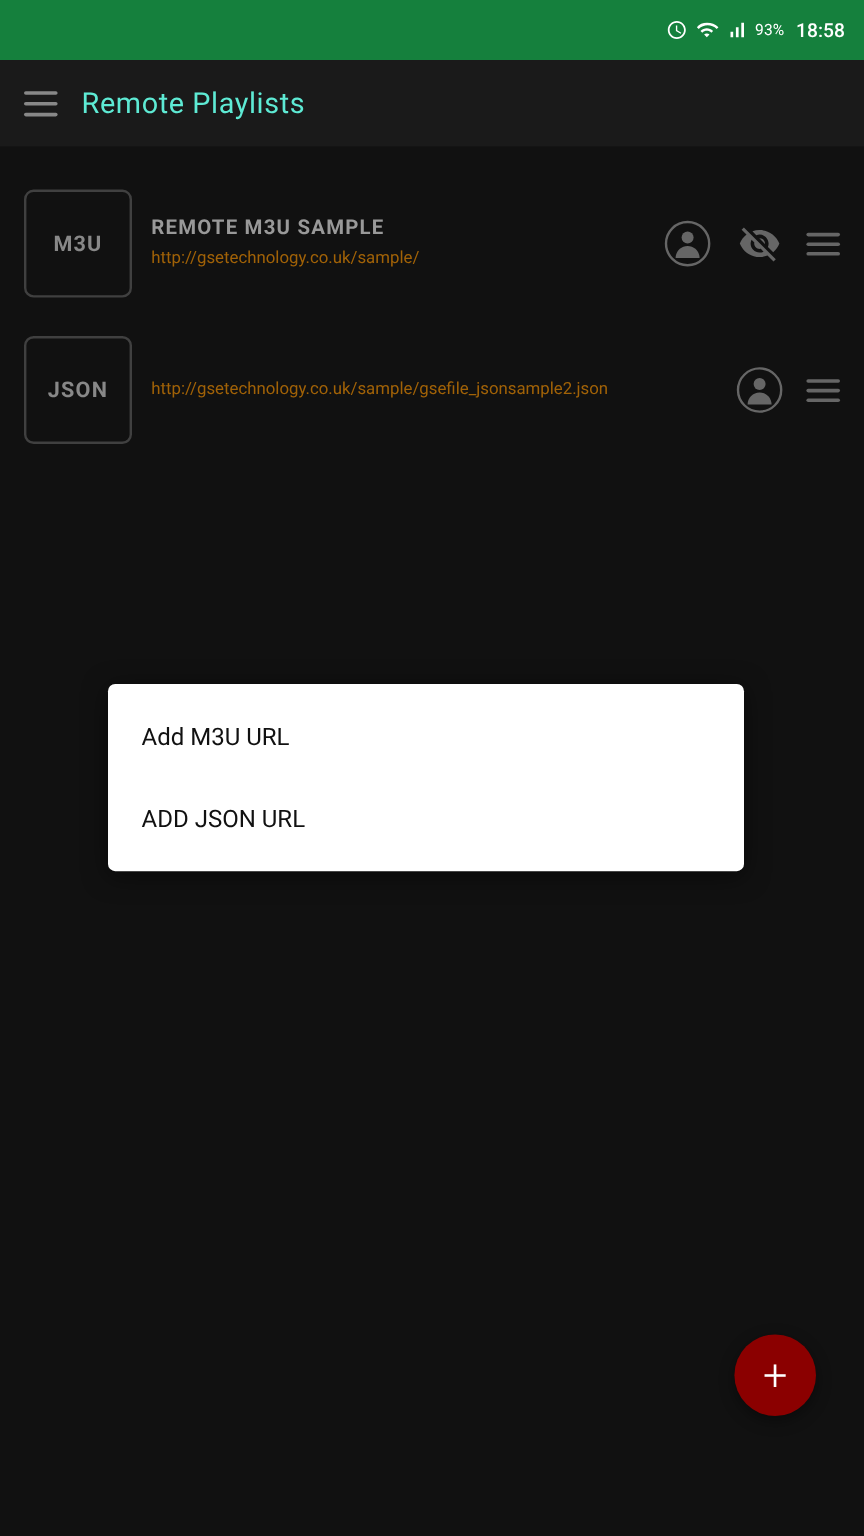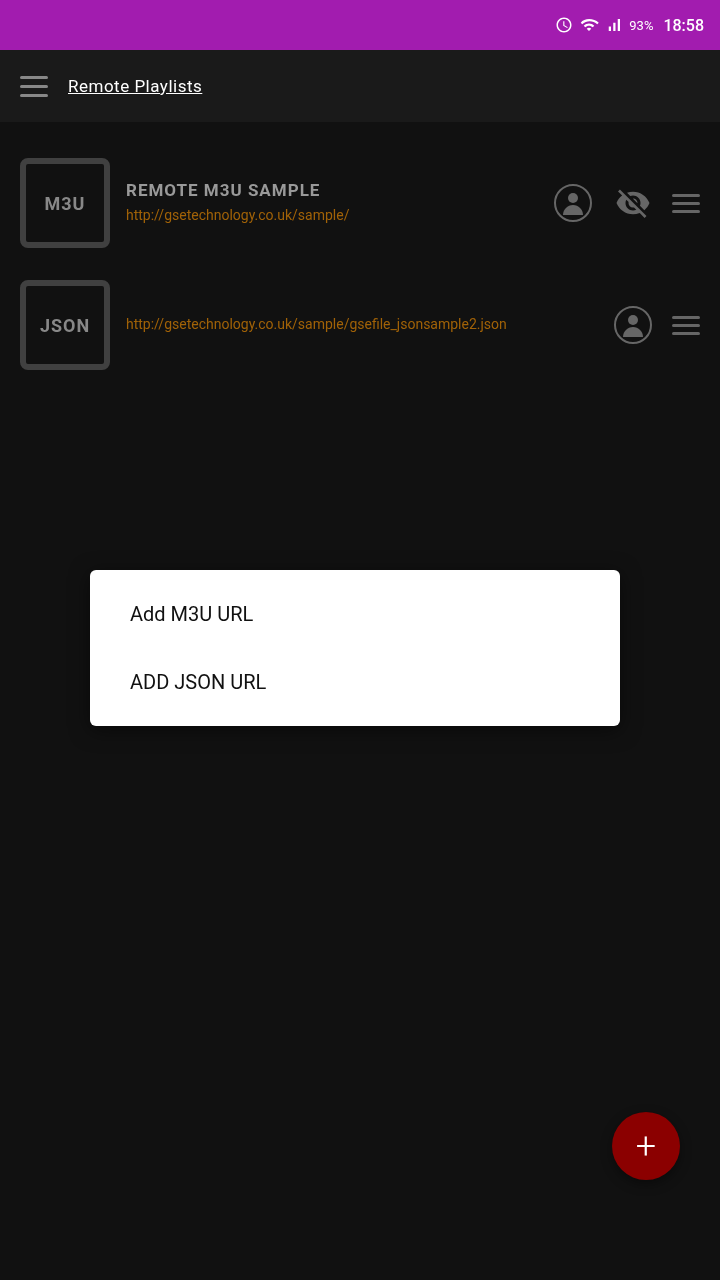--- a/index.html
+++ b/index.html
@@ -11,21 +11,21 @@
       background-color: #111111;
       font-family: 'Roboto', Arial, sans-serif;
       position: relative;
       overflow-x: hidden;
     }
 
     
     .status-bar {
       width: 100%;
       height: 50px;
-      background-color: #a21caf;
+      background-color: #15803d;
       display: flex;
       align-items: center;
       justify-content: flex-end;
       padding: 0 16px;
       gap: 8px;
     }
 
     .status-bar-icons {
       display: flex;
       align-items: center;
@@ -61,45 +61,44 @@
 
     .hamburger-icon span {
       display: block;
       width: 28px;
       height: 3px;
       background-color: #888888;
       border-radius: 2px;
     }
 
     .toolbar-title {
-      color: #ffffff;
-      font-size: 17px;
+      color: #5eead4;
+      font-size: 24px;
       font-weight: 400;
       letter-spacing: 0.5px;
-      text-decoration: underline;
     }
 
     
     .playlist-list {
       width: 100%;
       padding: 20px 0;
     }
 
     .playlist-item {
       display: flex;
       align-items: center;
       padding: 16px 20px;
       gap: 16px;
       min-height: 100px;
     }
 
     .playlist-thumb {
       width: 90px;
       height: 90px;
-      border: 6px solid #404040;
+      border: 2px solid #404040;
       border-radius: 8px;
       display: flex;
       align-items: center;
       justify-content: center;
       flex-shrink: 0;
     }
 
     .playlist-thumb-label {
       color: #888888;
       font-size: 18px;
@@ -170,21 +169,21 @@
       z-index: 10;
     }
 
     .popup-menu {
       position: absolute;
       left: 90px;
       top: 570px;
       width: 530px;
       background-color: #ffffff;
       border-radius: 6px;
-      padding: 10px 12px;
+      padding: 10px 0;
       z-index: 20;
       box-shadow: 0 4px 20px rgba(0,0,0,0.5);
     }
 
     .popup-item {
       padding: 22px 28px;
       font-size: 20px;
       color: #111111;
       cursor: pointer;
       font-weight: 400;

